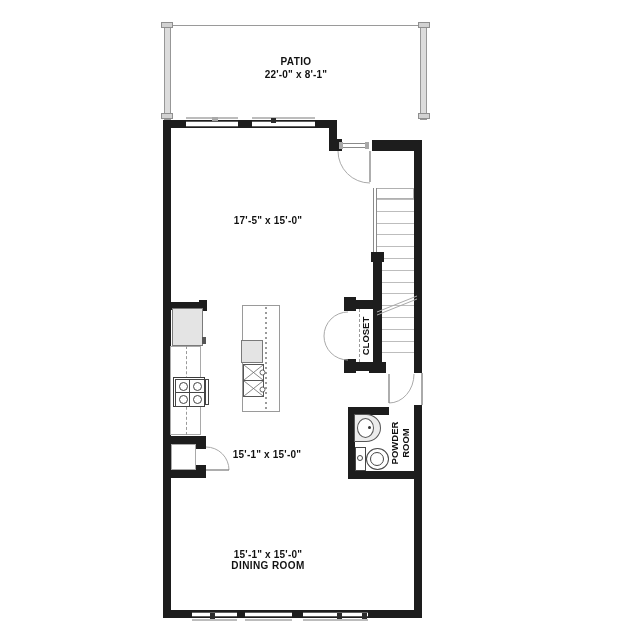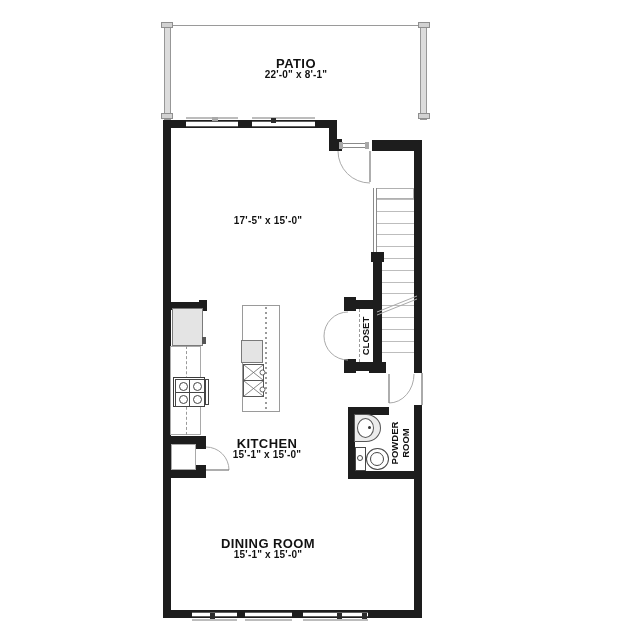--- a/index.html
+++ b/index.html
@@ -16,21 +16,21 @@
   .tick-gray{background:#a8a8a8;}
   .outline{background:#ffffff;border:1px solid #a9a9a9;}
   .appliance{background:#e4e4e4;border:1px solid #7a7a7a;}
   .dash-v{border-left:1px dashed #9a9a9a;width:1px;}
   .treads{background:repeating-linear-gradient(to bottom,#bdbdbd 0px,#bdbdbd 1px,transparent 1px,transparent 11.8px);}
   .dots-v{background:repeating-linear-gradient(to bottom,#9a9a9a 0 2px,transparent 2px 5px);}
   .rail{border-left:1px solid #8a8a8a;border-right:1px solid #8a8a8a;background:#fff;}
   .burner{width:14px;height:13px;border:1px solid #454545;background:#fff;display:flex;align-items:center;justify-content:center;}
   .bdot{width:7px;height:7px;border:1px solid #454545;border-radius:50%;}
   .label{color:#111;font-weight:700;text-align:center;z-index:5;white-space:nowrap;}
-  .room-name{font-size:13px;letter-spacing:.4px;}
+  .room-name{font-size:10px;letter-spacing:.4px;}
   .room-dims{font-size:10px;letter-spacing:.2px;}
   .vlabel{transform:rotate(-90deg);transform-origin:center center;font-size:9.5px;line-height:11px;}
   svg.overlay{position:absolute;left:0;top:0;z-index:6;pointer-events:none;}
 </style>
 </head>
 <body>
 
 <div class="plan">
 
   <div class="abs thinline" style="left:171px;top:25px;width:249px;height:1px;"></div>
@@ -131,24 +131,23 @@
   <div class="abs" style="left:355px;top:447px;width:11px;height:24px;background:#fff;border:1px solid #474747;"></div>
   <div class="abs" style="left:357px;top:455px;width:6px;height:6px;border:1px solid #474747;border-radius:50%;background:#fff;"></div>
   <div class="abs" style="left:366px;top:448px;width:23px;height:22px;background:#fff;border:1px solid #474747;border-radius:50%;"></div>
   <div class="abs" style="left:370px;top:452px;width:14px;height:14px;border:1px solid #474747;border-radius:50%;"></div>
 
   <div class="abs label room-name" style="left:196px;top:56px;width:200px;">PATIO</div>
   <div class="abs label room-dims" style="left:196px;top:69px;width:200px;">22'-0" x 8'-1"</div>
 
   <div class="abs label room-dims" style="left:168px;top:215px;width:200px;">17'-5" x 15'-0"</div>
 
-  <div class="abs label room-name" style="left:167px;top:436px;width:200px;">KITCHEN</div>
   <div class="abs label room-dims" style="left:167px;top:449px;width:200px;">15'-1" x 15'-0"</div>
 
-  <div class="abs label room-name" style="left:168px;top:536px;width:200px;">DINING ROOM</div>
+  <div class="abs label room-name" style="left:168px;top:560px;width:200px;">DINING ROOM</div>
   <div class="abs label room-dims" style="left:168px;top:549px;width:200px;">15'-1" x 15'-0"</div>
 
   <div class="abs label vlabel" style="left:336px;top:330px;width:60px;height:12px;">CLOSET</div>
 
   <div class="abs label vlabel" style="left:366px;top:431px;width:70px;height:24px;">
     <div>POWDER</div>
     <div>ROOM</div>
   </div>
 
   <svg class="overlay" width="639" height="639" viewBox="0 0 639 639">

